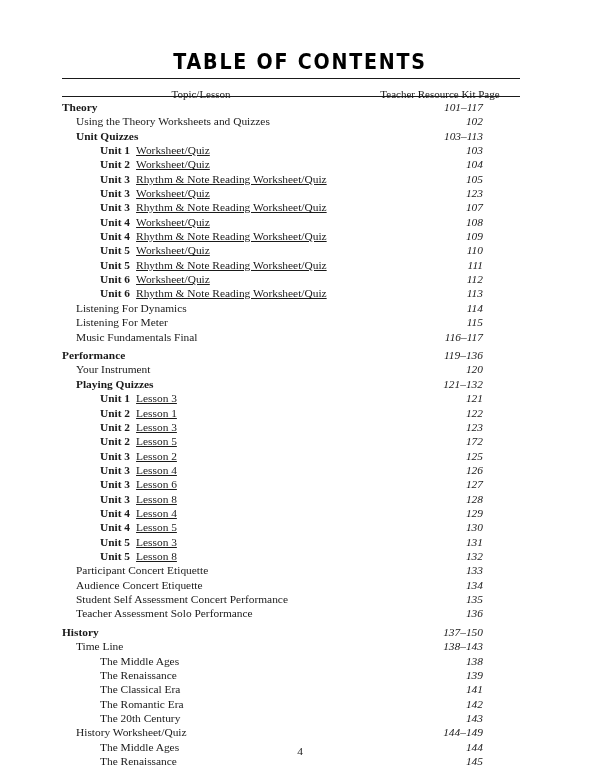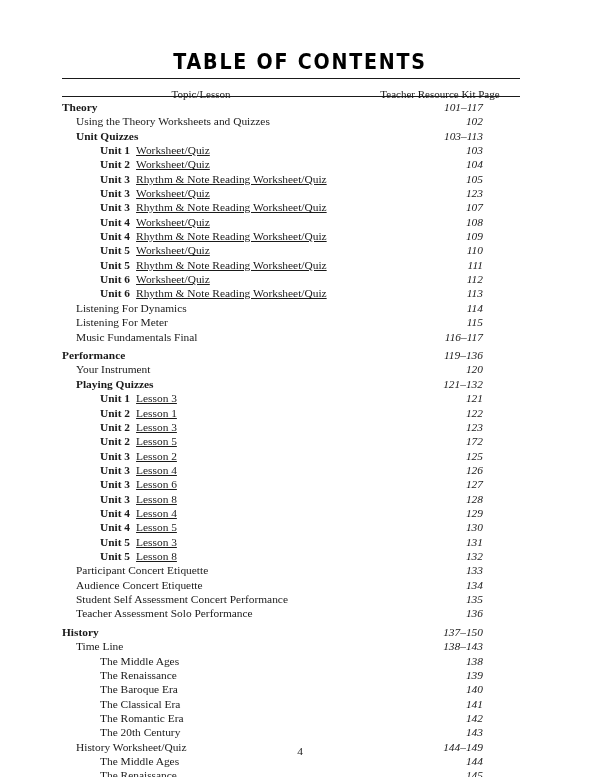--- a/index.html
+++ b/index.html
@@ -305,24 +305,20 @@
       </div>
       <div class="toc-row lvl2">
         <div class="toc-label"><span class="">The Middle Ages</span></div>
         <div class="toc-pages">138</div>
       </div>
       <div class="toc-row lvl2">
         <div class="toc-label"><span class="">The Renaissance</span></div>
         <div class="toc-pages">139</div>
       </div>
       <div class="toc-row lvl2">
-        <div class="toc-label"><span class="">The Baroque Era</span></div>
-        <div class="toc-pages">140</div>
-      </div>
-      <div class="toc-row lvl2">
         <div class="toc-label"><span class="">The Classical Era</span></div>
         <div class="toc-pages">141</div>
       </div>
       <div class="toc-row lvl2">
         <div class="toc-label"><span class="">The Romantic Era</span></div>
         <div class="toc-pages">142</div>
       </div>
       <div class="toc-row lvl2">
         <div class="toc-label"><span class="">The 20th Century</span></div>
         <div class="toc-pages">143</div>

